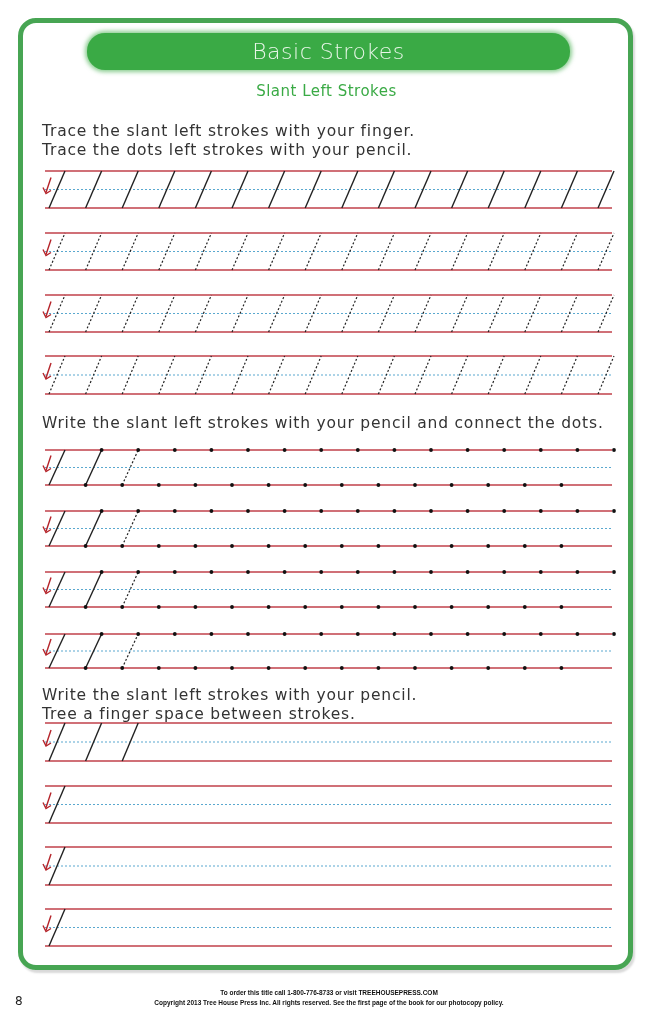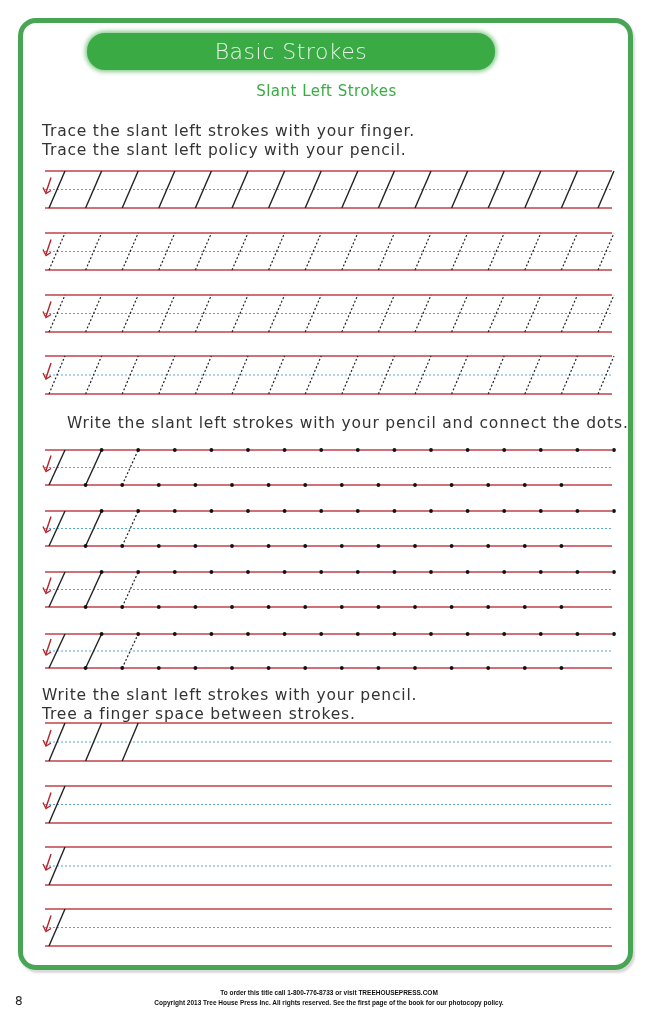--- a/index.html
+++ b/index.html
@@ -3,21 +3,21 @@
 <meta charset="utf-8">
 <style>
   html, body { margin: 0; padding: 0; background: #ffffff; }
   body { width: 658px; height: 1024px; position: relative; overflow: hidden; font-family: "DejaVu Sans", sans-serif; }
   .frame {
     position: absolute; left: 18px; top: 18px; width: 615px; height: 952px;
     border: 5px solid #47a553; border-radius: 18px; box-sizing: border-box;
     box-shadow: 2px 3px 2px rgba(0,0,0,0.15);
   }
   .title-pill {
-    position: absolute; left: 87px; top: 33px; width: 408px; height: 37px;
+    position: absolute; left: 87px; top: 33px; width: 483px; height: 37px;
     background: #3aaa45; border-radius: 18px;
     box-shadow: 0 0 4px 2px rgba(58,170,69,0.6);
     display: flex; align-items: center; justify-content: center;
   }
   .title-pill span { color: #e8f6e8; font-size: 22px; font-weight: 300; letter-spacing: 0.5px; font-family: "DejaVu Sans", sans-serif; }
   .subtitle { position: absolute; left: 0; width: 653px; top: 82px; text-align: center; color: #3aaa45; font-size: 15px; letter-spacing: 0.5px; }
   .instr { position: absolute; left: 42px; color: #333; font-size: 15.5px; line-height: 19px; letter-spacing: 0.8px; white-space: pre; }
   svg.rows { position: absolute; left: 0; top: 0; }
   .footer { position: absolute; left: 0; width: 658px; text-align: center; font-family: "Liberation Sans", sans-serif; font-weight: bold; color: #111; }
   .footer .l1 { position: absolute; left: 0; width: 658px; top: 989px; font-size: 6.5px; }
@@ -28,23 +28,23 @@
 <body>
 
 <div class="frame"></div>
 
 <div class="title-pill">
   <span>Basic Strokes</span>
 </div>
 <div class="subtitle">Slant Left Strokes</div>
 
 <div class="instr" style="top:122px;">Trace the slant left strokes with your finger.</div>
-<div class="instr" style="top:141px;">Trace the slant left policy with your pencil.</div>
-
-<div class="instr" style="top:414px;margin-left:25px;">Write the slant left strokes with your pencil and connect the dots.</div>
+<div class="instr" style="top:141px;">Trace the dots left strokes with your pencil.</div>
+
+<div class="instr" style="top:414px;">Write the slant left strokes with your pencil and connect the dots.</div>
 
 <div class="instr" style="top:686px;text-align:right;">Write the slant left strokes with your pencil.</div>
 <div class="instr" style="top:705px;">Tree a finger space between strokes.</div>
 
 <svg class="rows" id="rows-svg" width="658" height="1024">
     <line x1="45" y1="171" x2="612" y2="171" stroke="#c0404a" stroke-width="1.3"></line>
     <line x1="45" y1="189.5" x2="612" y2="189.5" stroke="#5aa8cf" stroke-width="1.2" stroke-dasharray="2,2"></line>
     <line x1="45" y1="208" x2="612" y2="208" stroke="#c0404a" stroke-width="1.3"></line>
     <path d="M 51 177.5 L 46 192.5" stroke="#b5252b" stroke-width="1.4" fill="none"></path>
     <path d="M 43 187.5 L 46 193.5 L 51 190.5" stroke="#b5252b" stroke-width="1.4" fill="none"></path>

